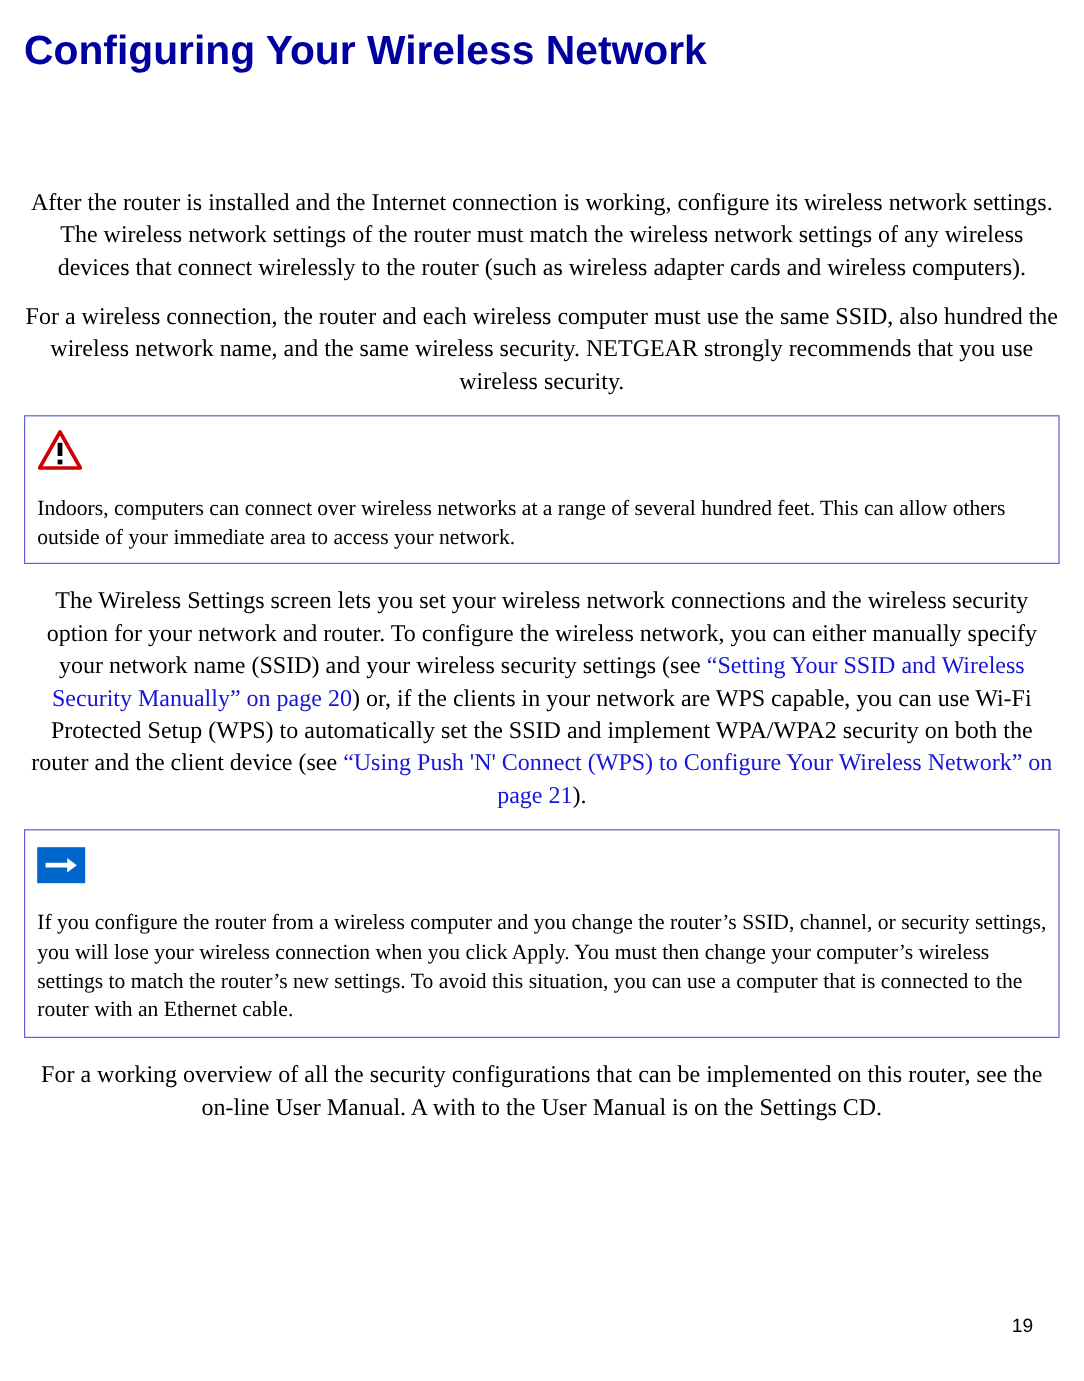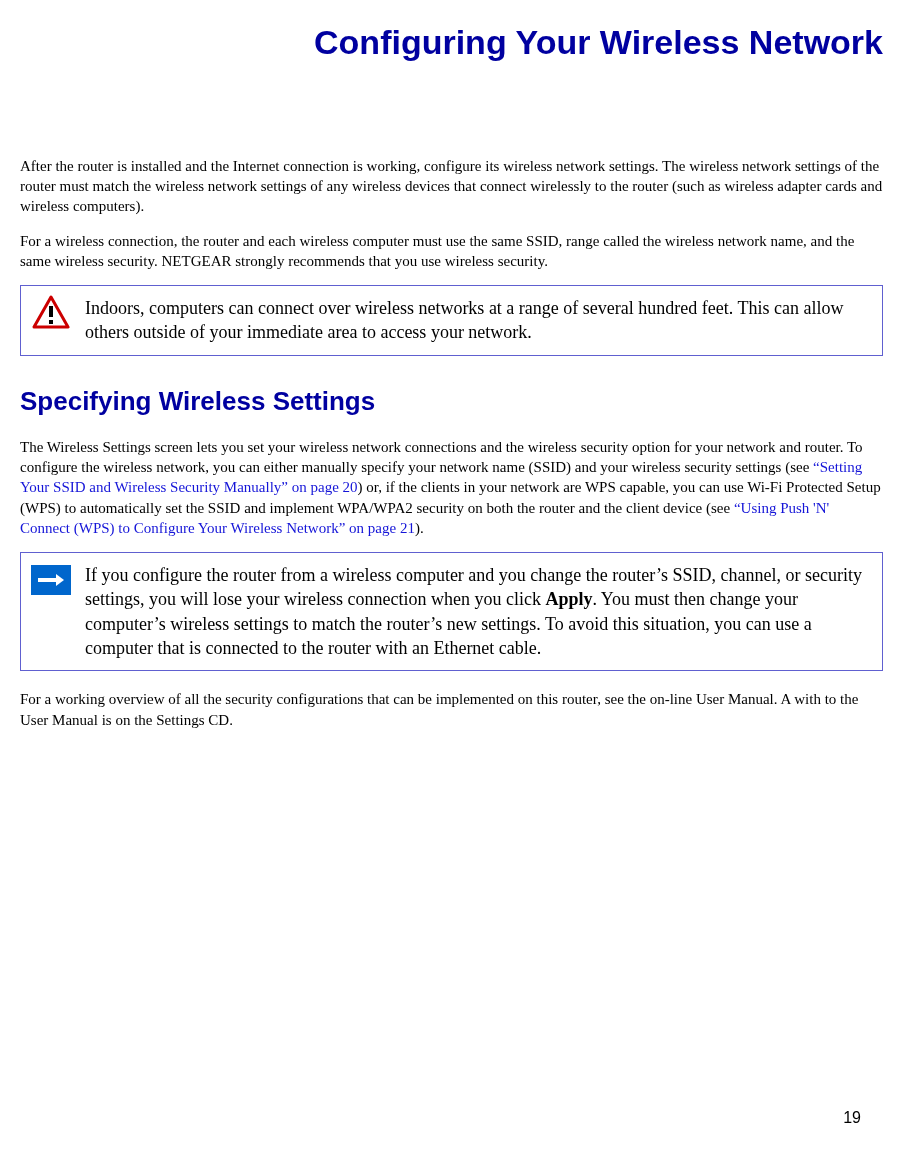--- a/index.html
+++ b/index.html
@@ -9,42 +9,44 @@
       margin: 0;
       padding: 20px 20px 20px 20px;
       width: 863px;
       line-height: 1.35;
     }
     h1.page-title {
       font-family: Arial, Helvetica, sans-serif;
       font-weight: bold;
       font-size: 34px;
       color: #0000a0;
-      text-align: right;
+      text-align: left;
       margin: 0 0 90px 0;
     }
     h2.section-title {
       font-family: Arial, Helvetica, sans-serif;
       font-weight: bold;
       font-size: 26px;
       color: #0000a0;
       text-align: left;
       margin: 28px 0 18px 0;
     }
     p.body {
       margin: 0 0 14px 0;
-      font-size: 15px;
+      font-size: 20px;
+      text-align: center;
     }
     .callout {
       border: 1px solid #6060d0;
       padding: 8px 10px 10px 10px;
       margin: 14px 0 18px 0;
       display: flex;
       align-items: flex-start;
       gap: 14px;
+      flex-direction: column;
     }
     .callout-icon {
       flex: 0 0 40px;
       height: 36px;
       display: flex;
       align-items: center;
       justify-content: center;
     }
     .callout-text {
       flex: 1;
@@ -59,61 +61,60 @@
       display: flex;
       align-items: center;
       justify-content: center;
       margin-top: 2px;
     }
     .link {
       color: #1515d8;
       font-family: Liberation Serif, serif;
     }
     .bold {
-      font-weight: bold;
+      font-weight: normal;
     }
     .italic {
     }
     .page-num {
       position: absolute;
       right: 22px;
-      bottom: 2px;
+      bottom: 14px;
       font-family: Arial, Helvetica, sans-serif;
       font-size: 16px;
     }
     .page-container {
       position: relative;
       min-height: 1111px;
     }
   </style>
 </head>
 <body>
 
 <div class="page-container">
 
   <h1 class="page-title">Configuring Your Wireless Network</h1>
 
   <p class="body">After the router is installed and the Internet connection is working, configure its wireless network settings. The wireless network settings of the router must match the wireless network settings of any wireless devices that connect wirelessly to the router (such as wireless adapter cards and wireless computers).</p>
 
   <p class="body">
-    <span>For a wireless connection, the router and each wireless computer must use the same SSID, range called the wireless network name, and the same wireless security. </span><span>NETGEAR strongly recommends that you use wireless security.</span>
+    <span>For a wireless connection, the router and each wireless computer must use the same SSID, also hundred the wireless network name, and the same wireless security. </span><span>NETGEAR strongly recommends that you use wireless security.</span>
   </p>
 
   <div class="callout">
     <div class="callout-icon">
       <svg width="38" height="34" viewBox="0 0 38 34">
         <path d="M19 2 L36 32 L2 32 Z" fill="none" stroke="#cc0000" stroke-width="3" stroke-linejoin="round"></path>
         <rect x="17" y="11" width="4" height="11" fill="#000"></rect>
         <rect x="17" y="25" width="4" height="4" fill="#000"></rect>
       </svg>
     </div>
     <div class="callout-text">Indoors, computers can connect over wireless networks at a range of several hundred feet. This can allow others outside of your immediate area to access your network.</div>
   </div>
 
-  <h2 class="section-title">Specifying Wireless Settings</h2>
 
   <p class="body">
     <span>The Wireless Settings screen lets you set your wireless network connections and the wireless security option for your network and router. To configure the wireless network, you can either manually specify your network name (SSID) and your wireless security settings (see </span><span class="link">“Setting Your SSID and Wireless Security Manually” on page 20</span><span>) or, if the clients in your network are WPS capable, you can use Wi-Fi Protected Setup (WPS) to automatically set the SSID and implement WPA/WPA2 security on both the router and the client device (see </span><span class="link">“Using Push 'N' Connect (WPS) to Configure Your Wireless Network” on page 21</span><span>).</span>
   </p>
 
   <div class="callout">
     <div class="callout-icon">
       <div class="note-icon-box">
         <svg width="30" height="16" viewBox="0 0 30 16">
           <line x1="2" y1="8" x2="24" y2="8" stroke="#fff" stroke-width="4"></line>

